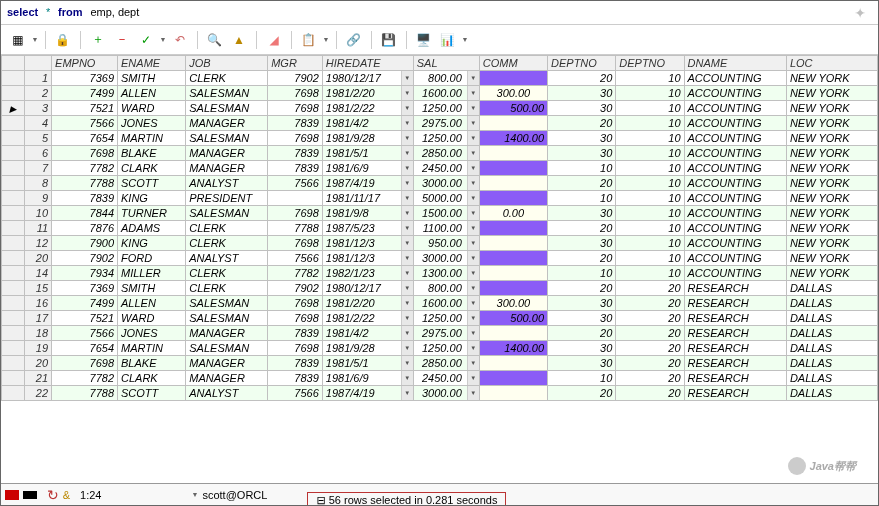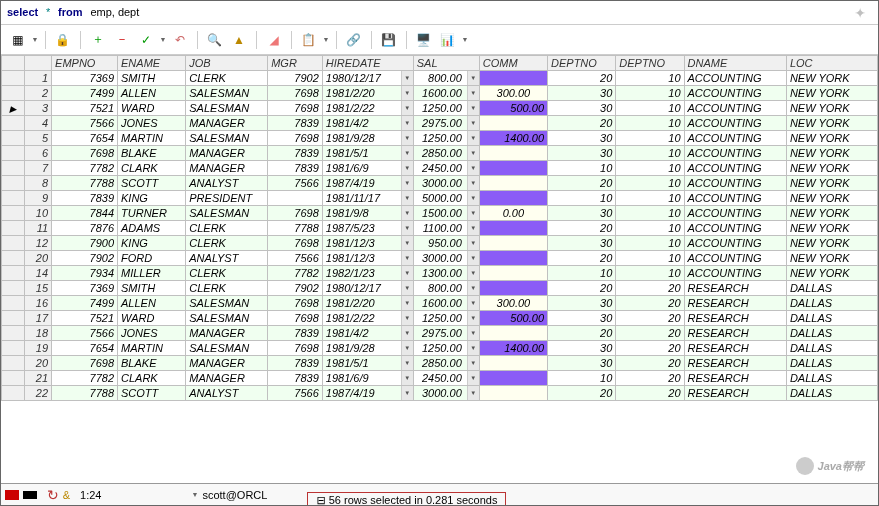--- a/index.html
+++ b/index.html
@@ -29,21 +29,21 @@
 .row-odd td.comm { background: #8b5cf6; }
 .dd-cell { position: relative; }
 .dd-arrow { position: absolute; right: 0; top: 0; bottom: 0; width: 12px; background: #e8e8e8; display: flex; align-items: center; justify-content: center; font-size: 6px; color: #555; border-left: 1px solid #ccc; }
 .marker { font-size: 9px; }
 .statusbar { position: absolute; bottom: 0; left: 0; right: 0; height: 22px; border-top: 1px solid #999; display: flex; align-items: center; padding: 0 4px; gap: 10px; background: #f8f8f8; }
 .sb-block { display: flex; align-items: center; gap: 4px; }
 .sb-red { background: #cc0000; color: #fff; width: 14px; height: 10px; display: inline-block; }
 .sb-blk { background: #000; width: 14px; height: 8px; display: inline-block; }
 .sb-dd { font-size: 7px; color: #666; }
 .sb-box { border: 1px solid #b33; padding: 1px 8px; margin-left: 30px; margin-top: 11px; }
-.watermark { position: absolute; right: 8px; bottom: 28px; font-size: 16px; color: #aaa; font-style: italic; font-weight: bold; pointer-events: none; z-index: 99; background: rgba(255,255,255,0.6); padding: 2px 6px; }
+.watermark { position: absolute; right: 16px; bottom: 28px; font-size: 16px; color: #aaa; font-style: italic; font-weight: bold; pointer-events: none; z-index: 99; background: rgba(255,255,255,0.6); padding: 2px 6px; }
 .wm-icon { display: inline-block; width: 18px; height: 18px; border-radius: 50%; background: #ccc; vertical-align: middle; margin-right: 4px; }
 </style>
 </head>
 <body>
 
 <div class="sql-area">
   <span class="sql-text">
     <span class="kw">select</span>
     <span class="star">*</span>
     <span class="kw">from</span>

